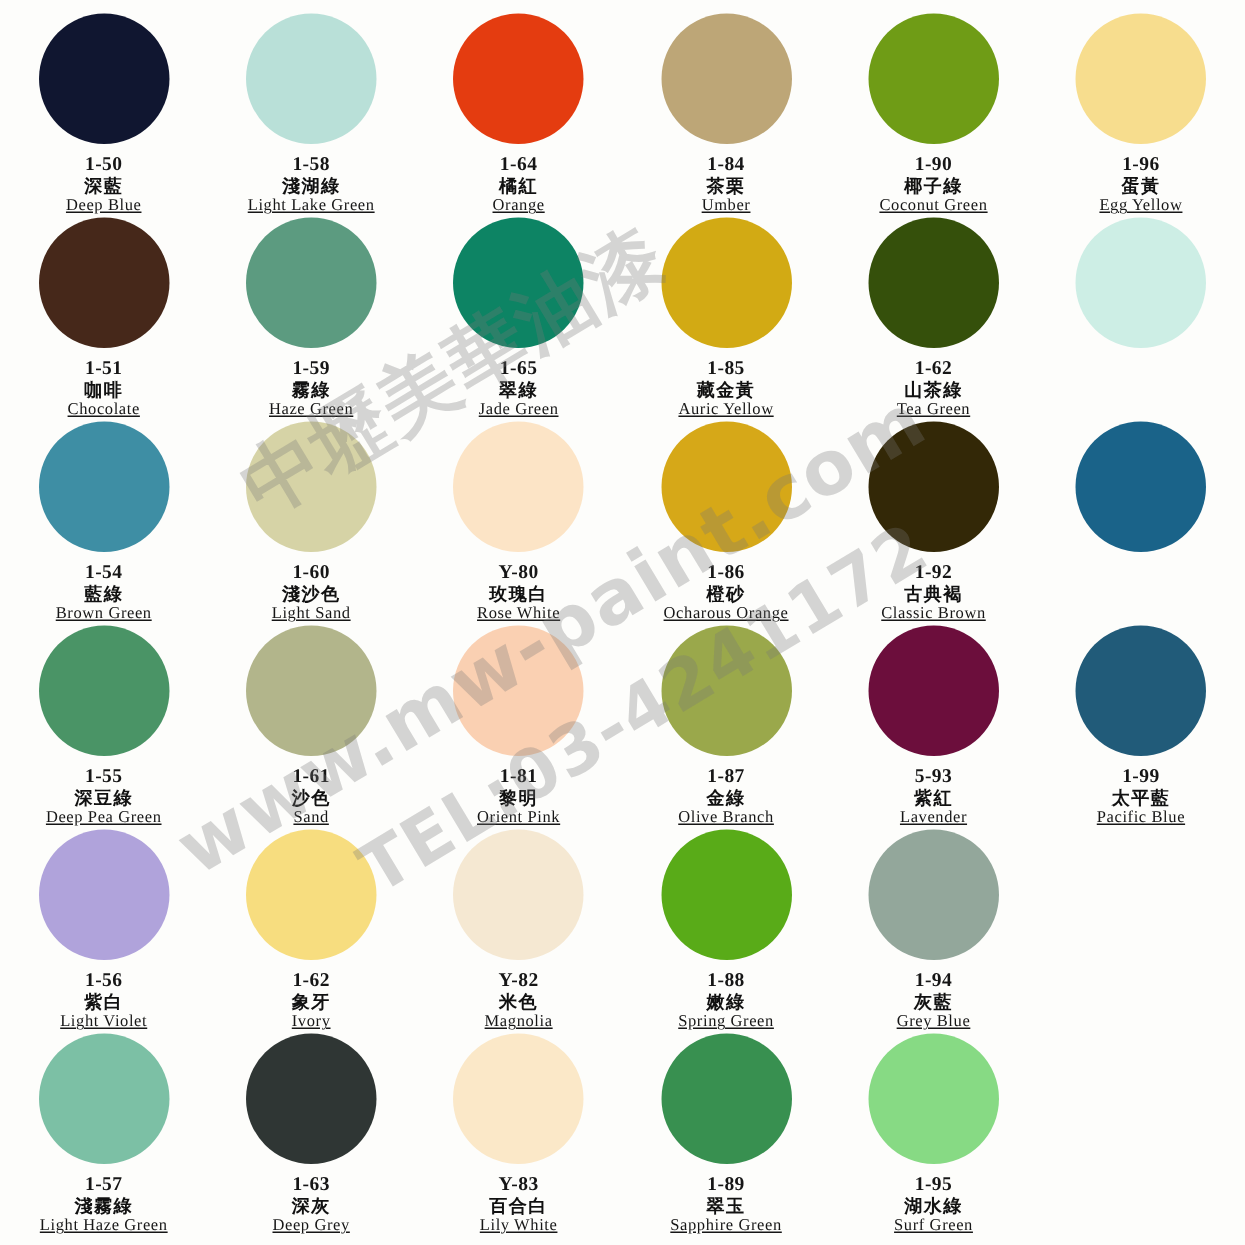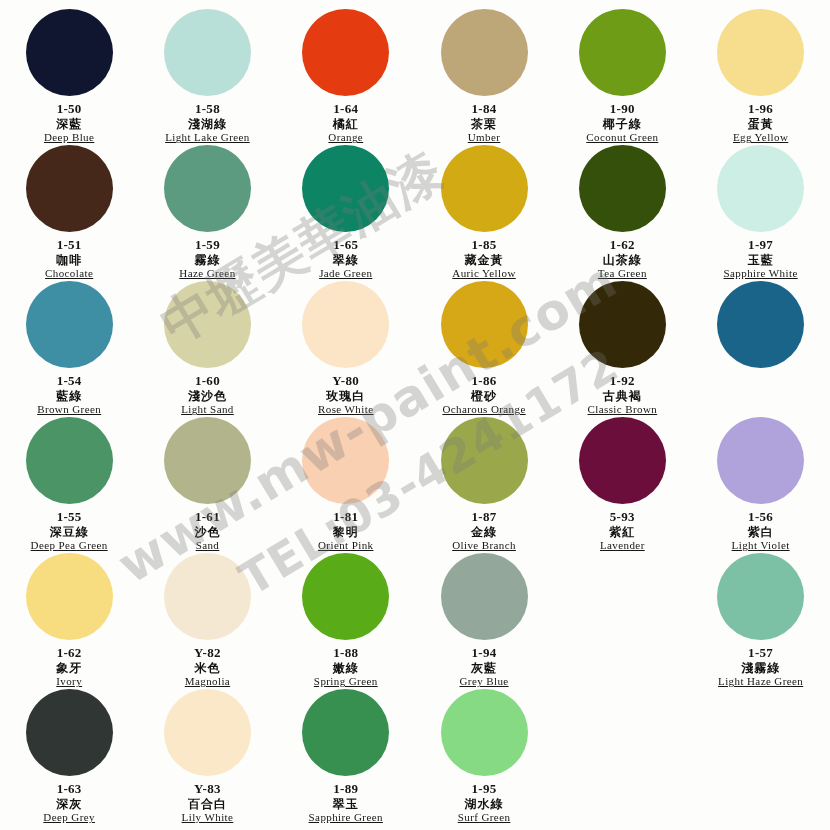--- a/index.html
+++ b/index.html
@@ -197,25 +197,20 @@
       <div class="cell">
         <div class="swatch" style="background: rgb(53, 80, 11);"></div>
         <div class="labels">
           <div class="code">1-62</div>
           <div class="name-zh">山茶綠</div>
           <div class="name-en">Tea Green</div>
         </div>
       </div>
       <div class="cell">
         <div class="swatch" style="background: rgb(205, 238, 229);"></div>
-        <div class="labels">
-          <div class="code">1-97</div>
-          <div class="name-zh">玉藍</div>
-          <div class="name-en">Sapphire White</div>
-        </div>
       </div>
       <div class="cell">
         <div class="swatch" style="background: rgb(62, 142, 164);"></div>
         <div class="labels">
           <div class="code">1-54</div>
           <div class="name-zh">藍綠</div>
           <div class="name-en">Brown Green</div>
         </div>
       </div>
       <div class="cell">
@@ -284,20 +279,28 @@
           <div class="name-zh">金綠</div>
           <div class="name-en">Olive Branch</div>
         </div>
       </div>
       <div class="cell">
         <div class="swatch" style="background: rgb(108, 14, 60);"></div>
         <div class="labels">
           <div class="code">5-93</div>
           <div class="name-zh">紫紅</div>
           <div class="name-en">Lavender</div>
+        </div>
+      </div>
+      <div class="cell">
+        <div class="swatch" style="background: rgb(33, 91, 121);"></div>
+        <div class="labels">
+          <div class="code">1-99</div>
+          <div class="name-zh">太平藍</div>
+          <div class="name-en">Pacific Blue</div>
         </div>
       </div>
       <div class="cell">
         <div class="swatch" style="background: rgb(176, 163, 219);"></div>
         <div class="labels">
           <div class="code">1-56</div>
           <div class="name-zh">紫白</div>
           <div class="name-en">Light Violet</div>
         </div>
       </div>

